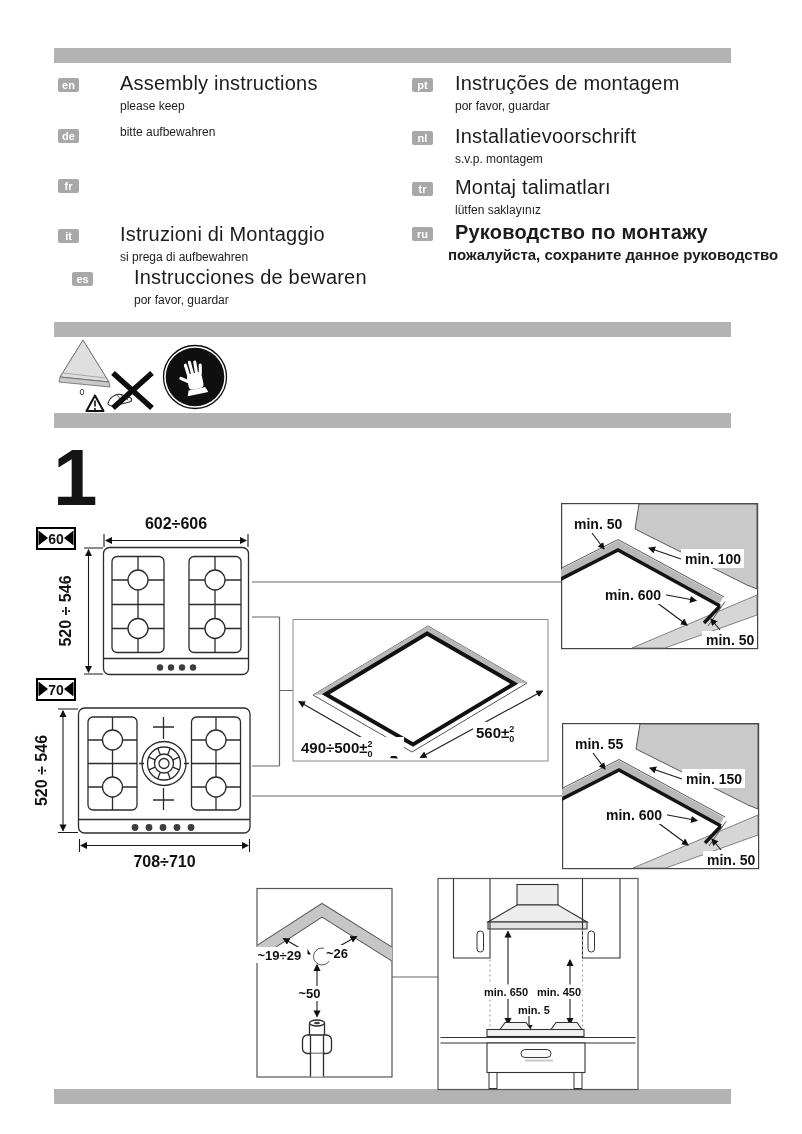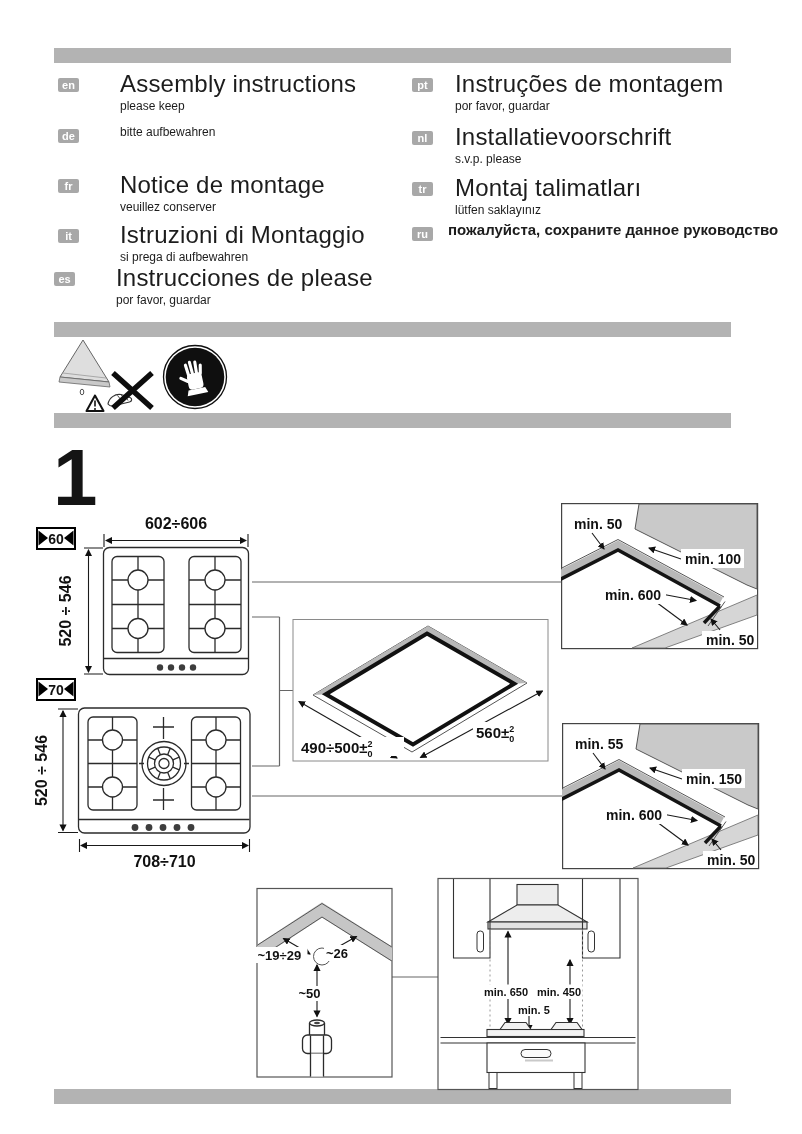--- a/index.html
+++ b/index.html
@@ -10,21 +10,21 @@
   #bar-mid1{top:322px}
   #bar-mid2{top:413px}
   #bar-bottom{top:1089px}
 
   .lang-row{position:absolute;white-space:nowrap;}
   .lang-badge{position:absolute;left:0;top:7px;width:21px;height:14px;background:#a8a8a8;
               color:#fff;font-size:11px;font-weight:bold;text-align:center;line-height:14px;
               border-radius:2px;}
   .lang-text-l{margin-left:62px}
   .lang-text-r{margin-left:43px}
-  .lang-title{font-size:24px;line-height:25px;letter-spacing:0.2px;color:#1c1c1c;}
+  .lang-title{font-size:20px;line-height:25px;letter-spacing:0.2px;color:#1c1c1c;}
   .lang-sub{font-size:12px;line-height:16px;margin-top:2px;color:#1c1c1c;}
   .bold{font-weight:bold;}
   .ru-sub{font-size:15px;margin-left:-7px;}
 
   .step-number{position:absolute;left:53px;top:438px;font-size:80px;font-weight:bold;
                line-height:1;color:#141414;}
   .icon-abs{position:absolute;}
   #diagram-svg{position:absolute;left:0;top:500px;}
 
   
@@ -59,64 +59,61 @@
     </div>
   </div>
   <div class="lang-row" style="left:58px;top:122px">
     <span class="lang-badge">de</span>
     <div class="lang-text-l">
       <div class="lang-sub">bitte aufbewahren</div>
     </div>
   </div>
   <div class="lang-row" style="left:58px;top:172px">
     <span class="lang-badge">fr</span>
-    <div class="lang-text-l">
-      <div class="lang-title">Notice de montage</div>
-      <div class="lang-sub">veuillez conserver</div>
-    </div>
   </div>
   <div class="lang-row" style="left:58px;top:222px">
     <span class="lang-badge">it</span>
     <div class="lang-text-l">
       <div class="lang-title">Istruzioni di Montaggio</div>
       <div class="lang-sub">si prega di aufbewahren</div>
     </div>
   </div>
-  <div class="lang-row" style="left:54px;top:265px">
+  <div class="lang-row" style="left:72px;top:265px">
     <span class="lang-badge">es</span>
     <div class="lang-text-l">
-      <div class="lang-title">Instrucciones de please</div>
+      <div class="lang-title">Instrucciones de bewaren</div>
       <div class="lang-sub">por favor, guardar</div>
     </div>
   </div>
 
   <div class="lang-row" style="left:412px;top:71px">
     <span class="lang-badge">pt</span>
     <div class="lang-text-r">
       <div class="lang-title">Instruções de montagem</div>
       <div class="lang-sub">por favor, guardar</div>
     </div>
   </div>
   <div class="lang-row" style="left:412px;top:124px">
     <span class="lang-badge">nl</span>
     <div class="lang-text-r">
       <div class="lang-title">Installatievoorschrift</div>
-      <div class="lang-sub">s.v.p. please</div>
+      <div class="lang-sub">s.v.p. montagem</div>
     </div>
   </div>
   <div class="lang-row" style="left:412px;top:175px">
     <span class="lang-badge">tr</span>
     <div class="lang-text-r">
       <div class="lang-title">Montaj talimatları</div>
       <div class="lang-sub">lütfen saklayınız</div>
     </div>
   </div>
   <div class="lang-row" style="left:412px;top:220px">
     <span class="lang-badge">ru</span>
     <div class="lang-text-r">
+      <div class="lang-title bold">Руководство по монтажу</div>
       <div class="lang-sub bold ru-sub">пожалуйста, сохраните данное руководство</div>
     </div>
   </div>
 
   <svg class="icon-abs" style="left:52px;top:334px" width="105" height="84" viewBox="0 0 105 84">
     <polygon points="31,6 8,43 57,48" fill="#dedede" stroke="#666" stroke-width="1"></polygon>
     <polygon points="8,43 57,48 58,53 7,48" fill="#c9c9c9" stroke="#666" stroke-width="0.8"></polygon>
     <line x1="11" y1="39" x2="54" y2="44" stroke="#9a9a9a" stroke-width="0.8"></line>
     <ellipse cx="30" cy="58" rx="1.8" ry="2.8" fill="#fff" stroke="#555" stroke-width="1"></ellipse>
     <path d="M43,61.5 L34.5,77 L51.5,77 Z" fill="#fff" stroke="#111" stroke-width="2" stroke-linejoin="round"></path>

